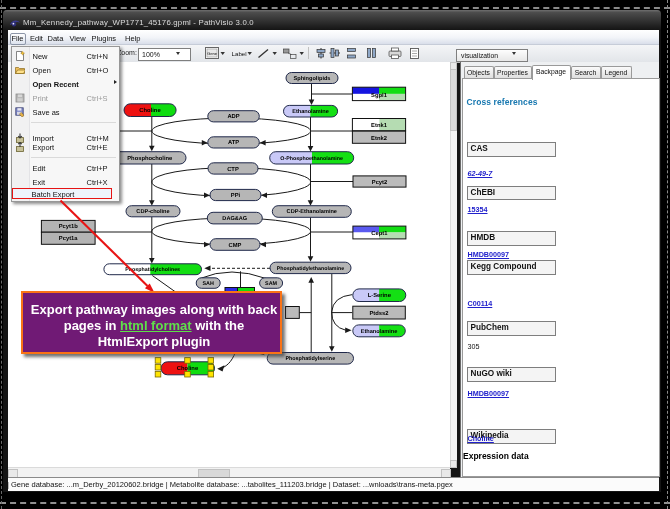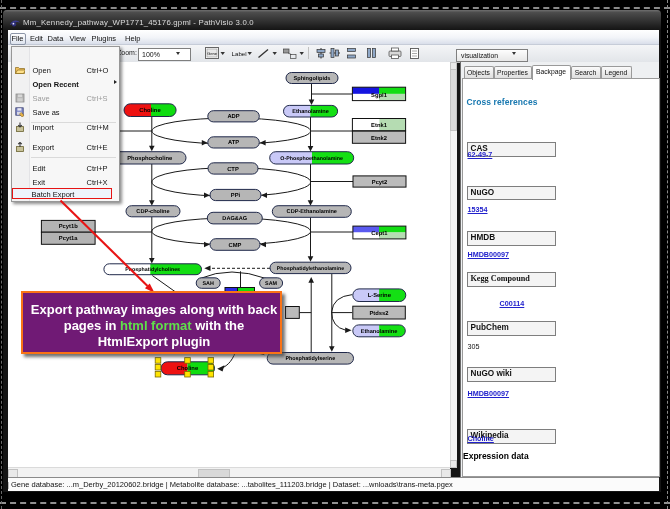--- a/index.html
+++ b/index.html
@@ -62,21 +62,21 @@
   .mrow .sc{position:absolute;left:75px;top:3px;}
   .mrow.dis .lbl,.mrow.dis .sc{color:#9b9b9b;}
   .msep{position:absolute;left:19px;width:85px;height:1px;background:#dadada;}
   .micon{position:absolute;left:3.5px;top:2px;width:10px;height:10px;}
   #redrect{left:11.5px;top:187.5px;width:98.5px;height:9px;border:1.7px solid #e61414;z-index:12;background:#eef4fc;}
   #batchlbl{left:31.5px;top:189.5px;font-size:7.5px;color:#111;z-index:13;}
   
   #callout{left:21px;top:291px;width:252px;height:50px;padding-left:5px;background:#701a75;border:2px solid #f97316;
     box-shadow:3px 3px 3px rgba(70,70,70,0.75);z-index:20;color:#fff;font-weight:bold;
     font-size:13px;line-height:15.8px;text-align:center;padding-top:9px;}
-  #callout .grn{color:#5fe04a;}
+  #callout .grn{color:#5fe04a;text-decoration:underline;}
   #arrowsvg{left:0;top:0;width:670px;height:509px;z-index:15;pointer-events:none;}
 </style>
 </head>
 <body>
 <div class="abs" id="win"></div>
 <div class="abs" id="title"></div>
 <svg class="abs" style="left:9px;top:18px;" width="12" height="12" viewBox="0 0 12 12">
   <path d="M1,7 Q2,3 6,2.5 Q10,2 11,5 Q9,3.5 6,4.5 Q3,5.5 1,7 Z" fill="#3a3a8c"></path>
   <circle cx="5" cy="6.3" r="2.2" fill="#2c2c77"></circle>
   <circle cx="4.4" cy="5.7" r="0.9" fill="#e8e8ff"></circle>
@@ -362,71 +362,80 @@
 <div class="abs" id="divider"></div>
 <div class="abs" id="panel"></div>
 <div class="tab" id="tabObjects" style="left:463.5px;width:28px;">Objects</div>
 <div class="tab" id="tabProps" style="left:493.5px;width:36px;">Properties</div>
 <div class="tab" id="tabBackpage" style="left:531.5px;width:37px;">Backpage</div>
 <div class="tab" id="tabSearch" style="left:570.5px;width:28px;">Search</div>
 <div class="tab" id="tabLegend" style="left:600.5px;width:29px;">Legend</div>
 <div class="abs" id="panelContent"></div>
 <div class="abs" id="crossref">Cross references</div>
 <div class="secbox" style="top:142px;">CAS</div>
-<div class="slink" style="top:150px;">62-49-7</div>
-<div class="secbox" style="top:185.5px;">NuGO</div>
+<div class="slink" style="top:169px;font-style:italic;">62-49-7</div>
+<div class="secbox" style="top:185.5px;">ChEBI</div>
 <div class="slink" style="top:204.5px;">15354</div>
 <div class="secbox" style="top:231px;">HMDB</div>
 <div class="slink" style="top:249.5px;">HMDB00097</div>
-<div class="secbox" style="top:272px;font-family:Liberation Serif, serif;">Kegg Compound</div>
-<div class="slink" style="top:298.5px;margin-left:32px;">C00114</div>
+<div class="secbox" style="top:260px;">Kegg Compound</div>
+<div class="slink" style="top:298.5px;">C00114</div>
 <div class="secbox" style="top:321px;">PubChem</div>
 <div class="sval" style="top:342px;">305</div>
 <div class="secbox" style="top:367px;">NuGO wiki</div>
 <div class="slink" style="top:388.5px;">HMDB00097</div>
 <div class="secbox" style="top:413px;margin-top:16px;">Wikipedia</div>
 <div class="slink" style="top:434px;">Choline</div>
 <div class="abs" id="expdata">Expression data</div>
 <div class="abs" id="status"></div>
 <div class="abs" id="statustext">| Gene database: ...m_Derby_20120602.bridge | Metabolite database: ...tabolites_111203.bridge | Dataset: ...wnloads\trans-meta.pgex</div>
 
 <div class="abs" id="fmenu">
     <div class="gutter"></div>
+  <div class="mrow" style="top:1.5px;">
+      <svg class="micon" viewBox="0 0 10 10">
+        <path d="M1.5,0.5 h5 l2,2 v7 h-7 Z" fill="#fff" stroke="#666" stroke-width="0.8"></path>
+        <path d="M6.5,0.5 l2,2 h-2 Z" fill="#ddd" stroke="#666" stroke-width="0.6"></path>
+        <path d="M7.6,0.2 l0.6,1.4 1.4,0.6 -1.4,0.6 -0.6,1.4 -0.6,-1.4 -1.4,-0.6 1.4,-0.6 Z" fill="#f3c23a" stroke="#b98a1a" stroke-width="0.4"></path>
+      </svg>
+      <span class="lbl">New</span>
+      <span class="sc">Ctrl+N</span>
+    </div>
   <div class="mrow" style="top:15.5px;">
       <svg class="micon" viewBox="0 0 10 10">
         <path d="M0.5,2.5 h3 l1,1 h5 v5 h-9 Z" fill="#f0c060" stroke="#8a6a1a" stroke-width="0.7"></path>
         <path d="M0.5,8.5 l2,-3.5 h8 l-2,3.5 Z" fill="#ffe08a" stroke="#8a6a1a" stroke-width="0.7"></path>
       </svg>
       <span class="lbl">Open</span>
       <span class="sc">Ctrl+O</span>
     </div>
   <div class="mrow" style="top:29.5px;font-weight:bold;">
       <span class="lbl">Open Recent</span>
       <span style="position:absolute;left:102px;top:3.5px;width:0;height:0;border-top:2.8px solid transparent;border-bottom:2.8px solid transparent;border-left:3.6px solid #222;"></span>
     </div>
   <div class="mrow dis" style="top:43.5px;">
       <svg class="micon" viewBox="0 0 10 10">
         <rect x="1" y="1" width="8" height="8" fill="#b6b6b6" stroke="#8d8d8d" stroke-width="0.8"></rect>
         <rect x="3" y="1.5" width="4" height="2.6" fill="#d7d7d7"></rect>
         <rect x="2.4" y="5.2" width="5.2" height="3.3" fill="#cfcfcf"></rect>
       </svg>
-      <span class="lbl">Save</span>
+      <span class="lbl">Print</span>
       <span class="sc">Ctrl+S</span>
     </div>
   <div class="mrow" style="top:57.5px;">
       <svg class="micon" viewBox="0 0 10 10">
         <rect x="0.8" y="0.8" width="7.4" height="7.4" fill="#7d86c8" stroke="#3a4070" stroke-width="0.8"></rect>
         <rect x="2.4" y="1.2" width="4" height="2.4" fill="#e8e8f2"></rect>
         <rect x="2" y="4.8" width="5" height="3" fill="#d8d8e4"></rect>
         <path d="M6.2,5.4 l2.6,2.6 -0.6,1.4 -1.4,0.4 -2.4,-2.6 Z" fill="#e6b24a" stroke="#7a5a18" stroke-width="0.5"></path>
       </svg>
       <span class="lbl">Save as</span>
     </div>
   <div class="msep" style="top:75.2px;"></div>
-  <div class="mrow" style="top:73px;">
+  <div class="mrow" style="top:84px;">
       <svg class="micon" viewBox="0 0 10 10">
         <rect x="1.4" y="4.6" width="7.2" height="4.8" fill="#c8c29a" stroke="#6a6230" stroke-width="0.8"></rect>
         <path d="M5,0.4 v4.4 M3.2,3.2 l1.8,1.8 1.8,-1.8" fill="none" stroke="#3a3a3a" stroke-width="1.1"></path>
       </svg>
       <span class="lbl">Import</span>
       <span class="sc">Ctrl+M</span>
     </div>
   <div class="mrow" style="top:92.5px;">
       <svg class="micon" viewBox="0 0 10 10">
         <rect x="1.4" y="4.6" width="7.2" height="4.8" fill="#c8c29a" stroke="#6a6230" stroke-width="0.8"></rect>

